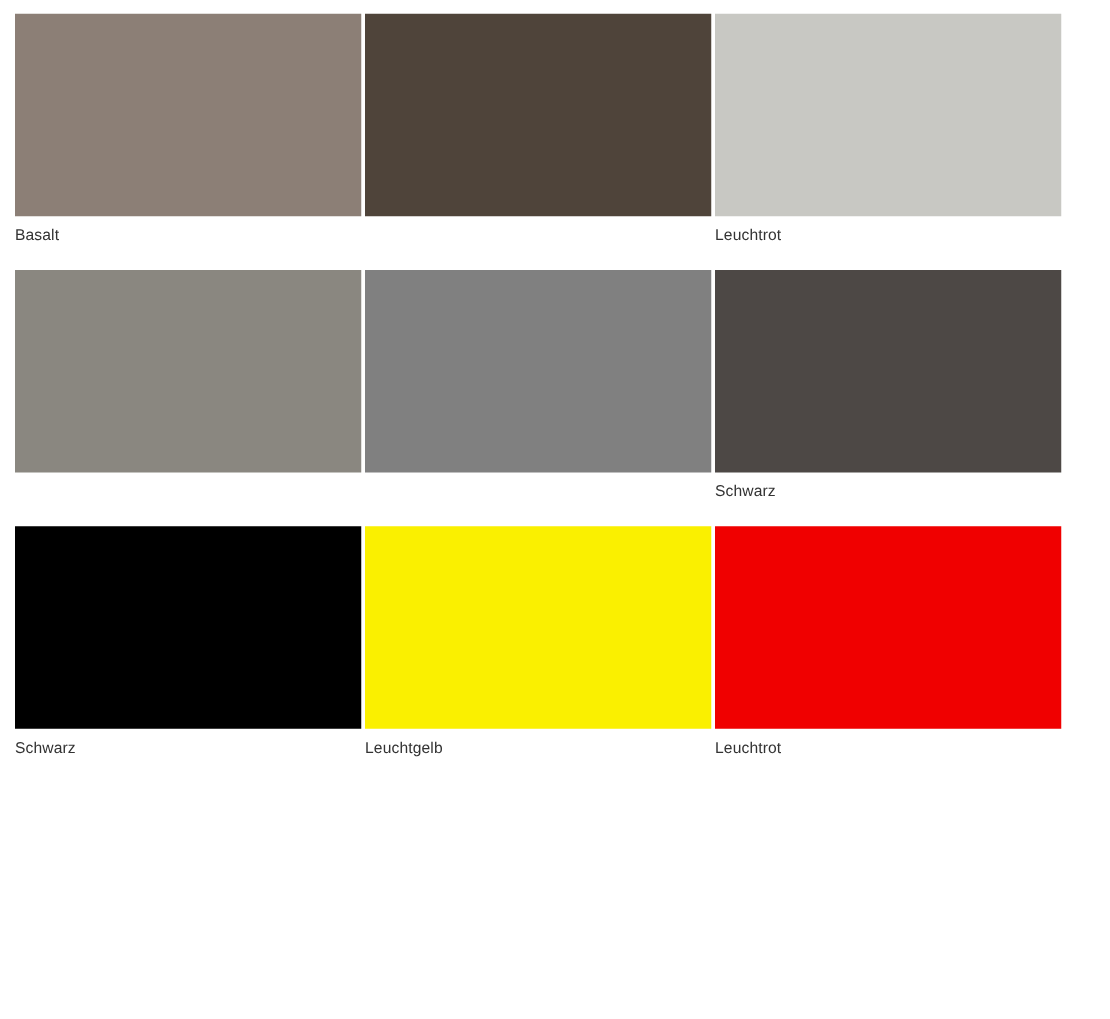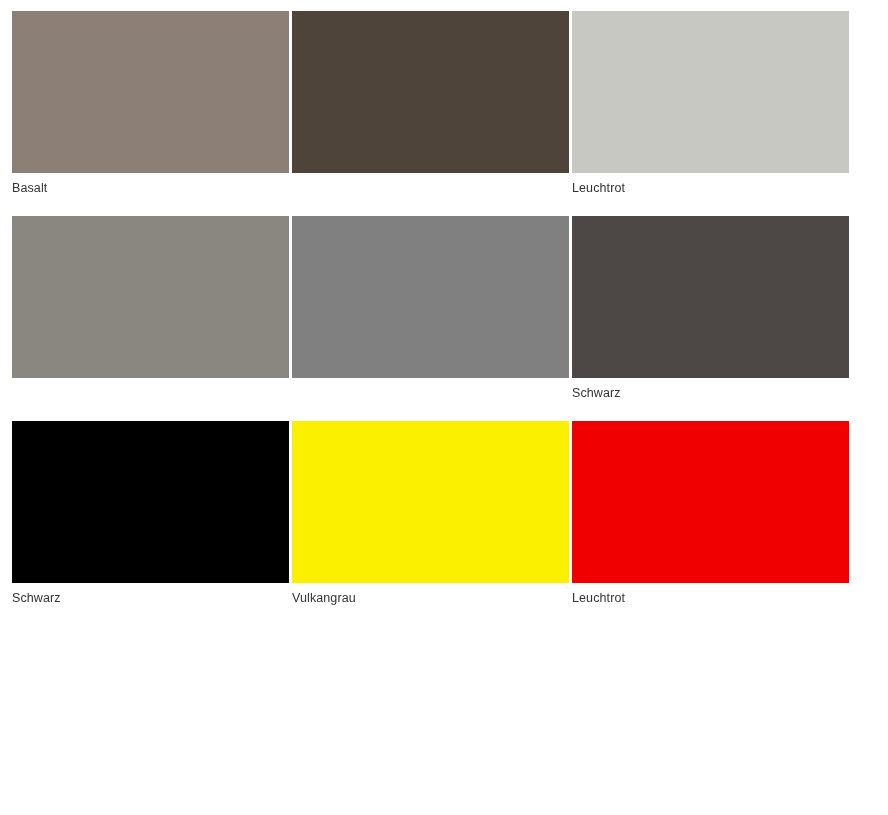--- a/index.html
+++ b/index.html
@@ -76,20 +76,20 @@
     <div class="swatch-cell">
       <div class="swatch-chip" title="Graphit" style="background-color: rgb(77, 72, 69);"></div>
       <span class="swatch-label">Schwarz</span>
     </div>
     <div class="swatch-cell">
       <div class="swatch-chip" title="Schwarz" style="background-color: rgb(0, 0, 0);"></div>
       <span class="swatch-label">Schwarz</span>
     </div>
     <div class="swatch-cell">
       <div class="swatch-chip" title="Leuchtgelb" style="background-color: rgb(250, 240, 0);"></div>
-      <span class="swatch-label">Vulkangrau</span>
+      <span class="swatch-label">Leuchtgelb</span>
     </div>
     <div class="swatch-cell">
       <div class="swatch-chip" title="Leuchtrot" style="background-color: rgb(240, 0, 0);"></div>
       <span class="swatch-label">Leuchtrot</span>
     </div>
     <div class="swatch-cell is-empty"></div>
   </div>
 
 </body></html>

